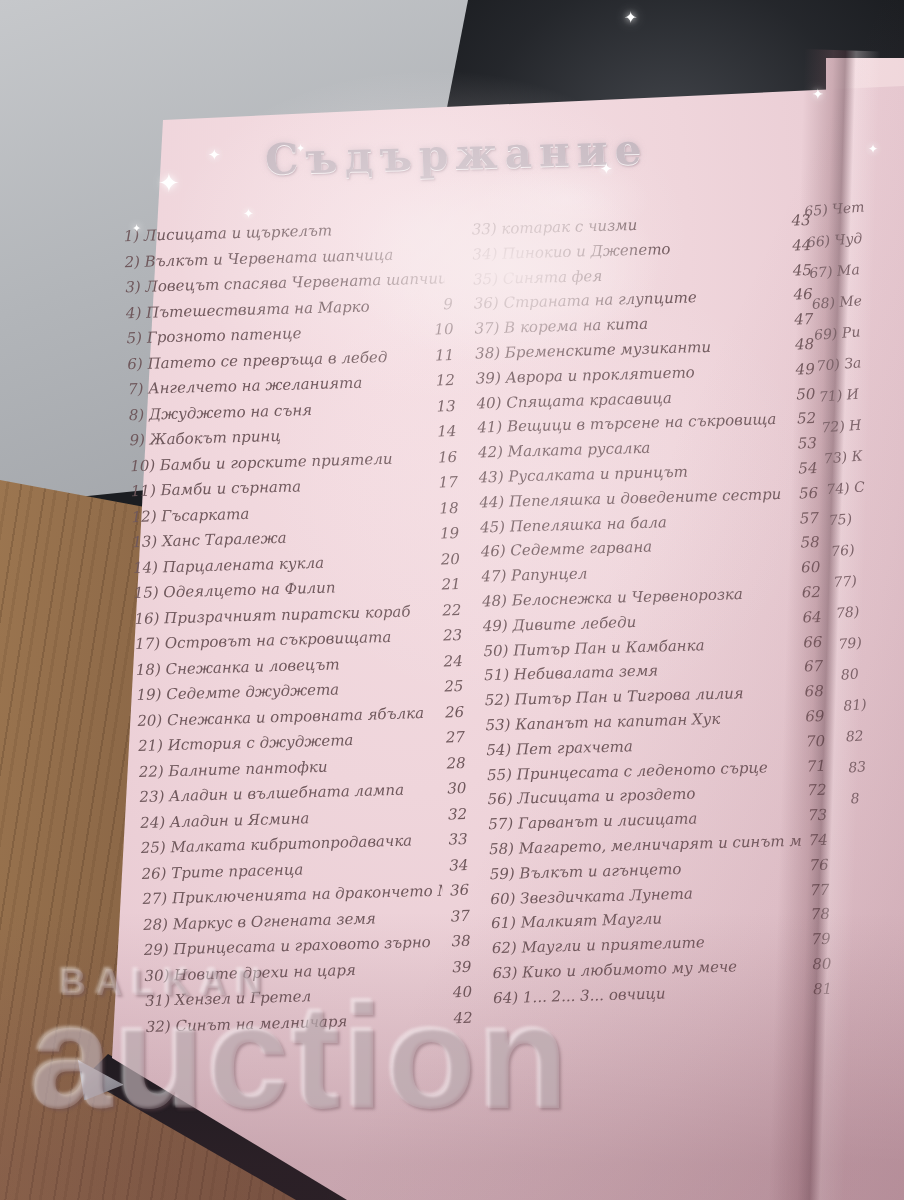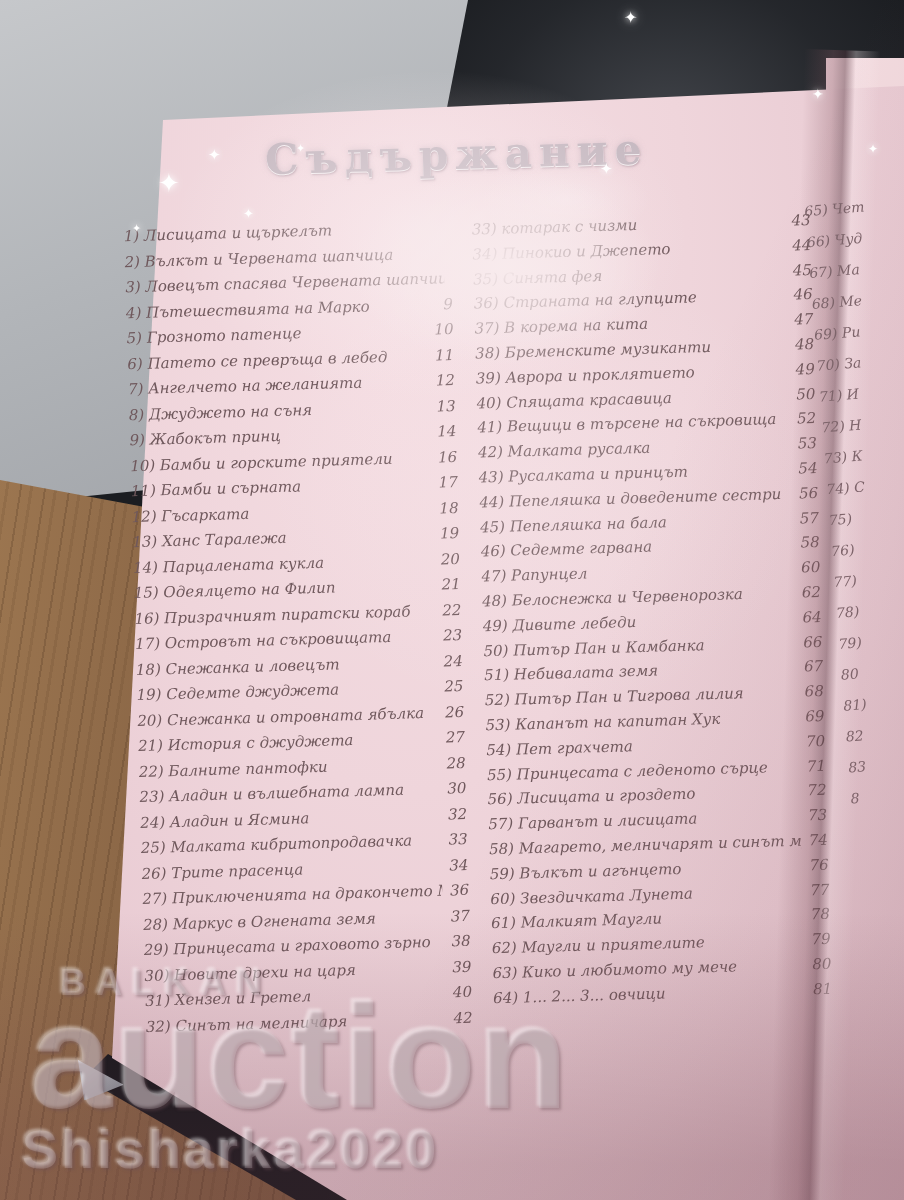--- a/index.html
+++ b/index.html
@@ -398,15 +398,14 @@
   <div class="sparkle" style="left:243px;top:206px;font-size:13px;">✦</div>
   <div class="sparkle" style="left:132px;top:222px;font-size:11px;">✦</div>
   <div class="sparkle" style="left:296px;top:142px;font-size:11px;">✦</div>
   <div class="sparkle" style="left:600px;top:160px;font-size:15px;">✦</div>
   <div class="sparkle" style="left:624px;top:8px;font-size:16px;">✦</div>
   <div class="sparkle" style="left:812px;top:86px;font-size:14px;">✦</div>
   <div class="sparkle" style="left:868px;top:142px;font-size:12px;">✦</div>
 
   <div class="abs wm wm-top">BALKAN</div>
   <div class="abs wm wm-main">auction</div>
-  <div class="abs wm wm-user">Shisharka2020</div>
 
 </div>
 
 </body></html>

